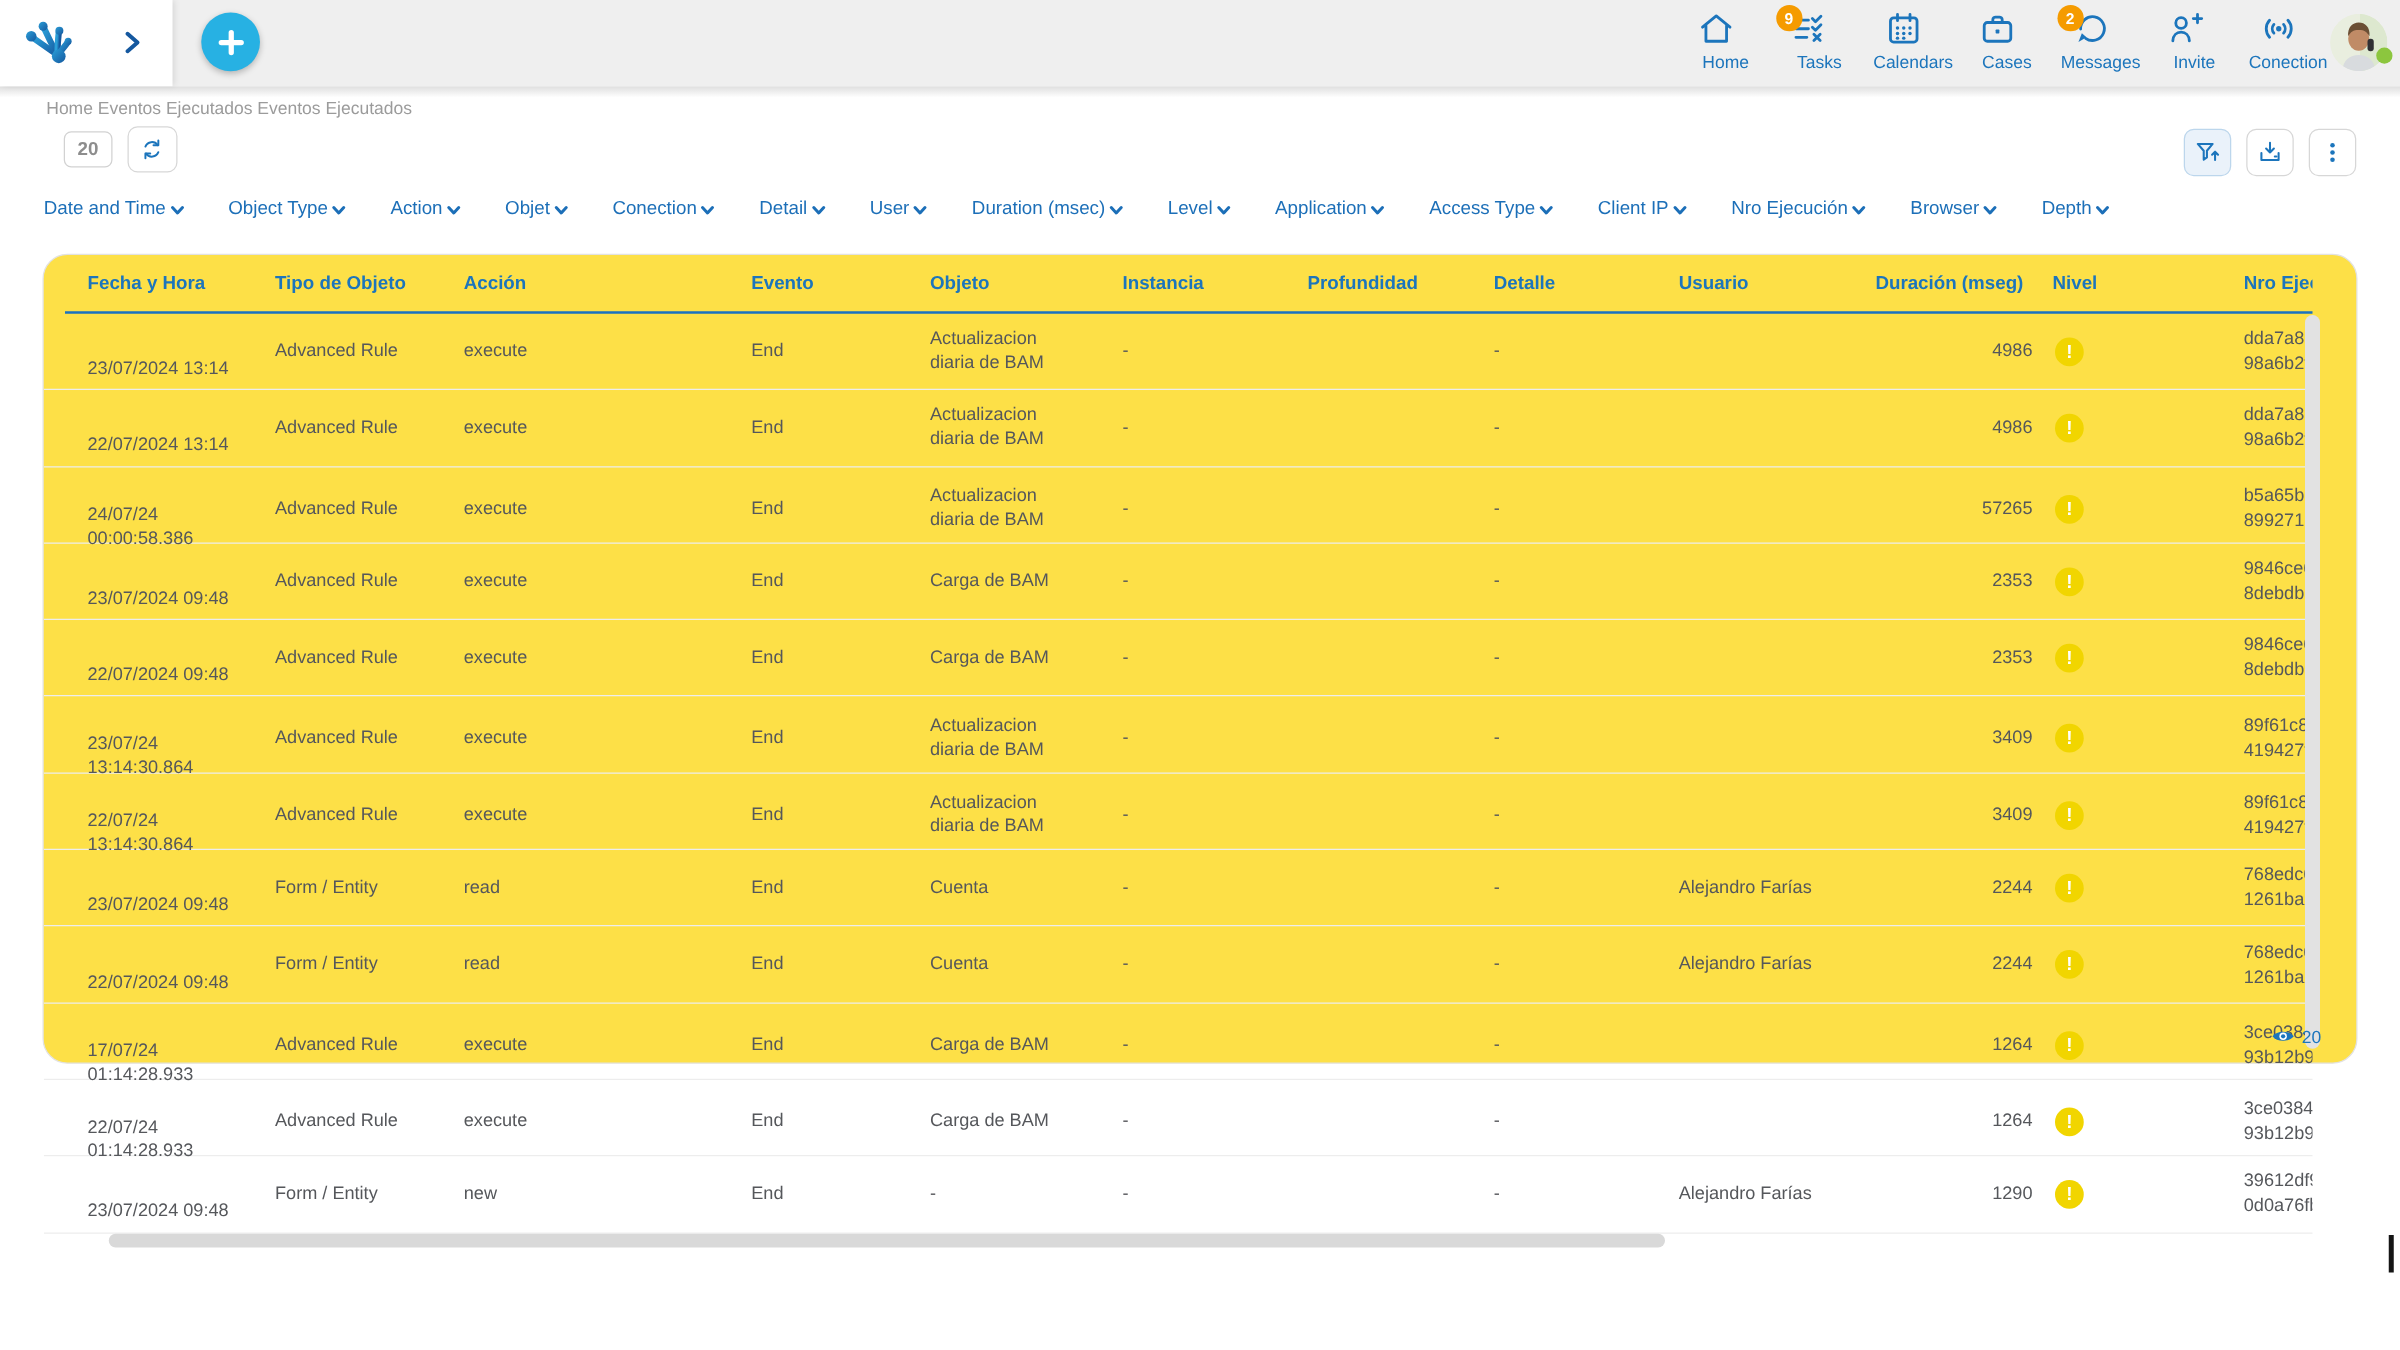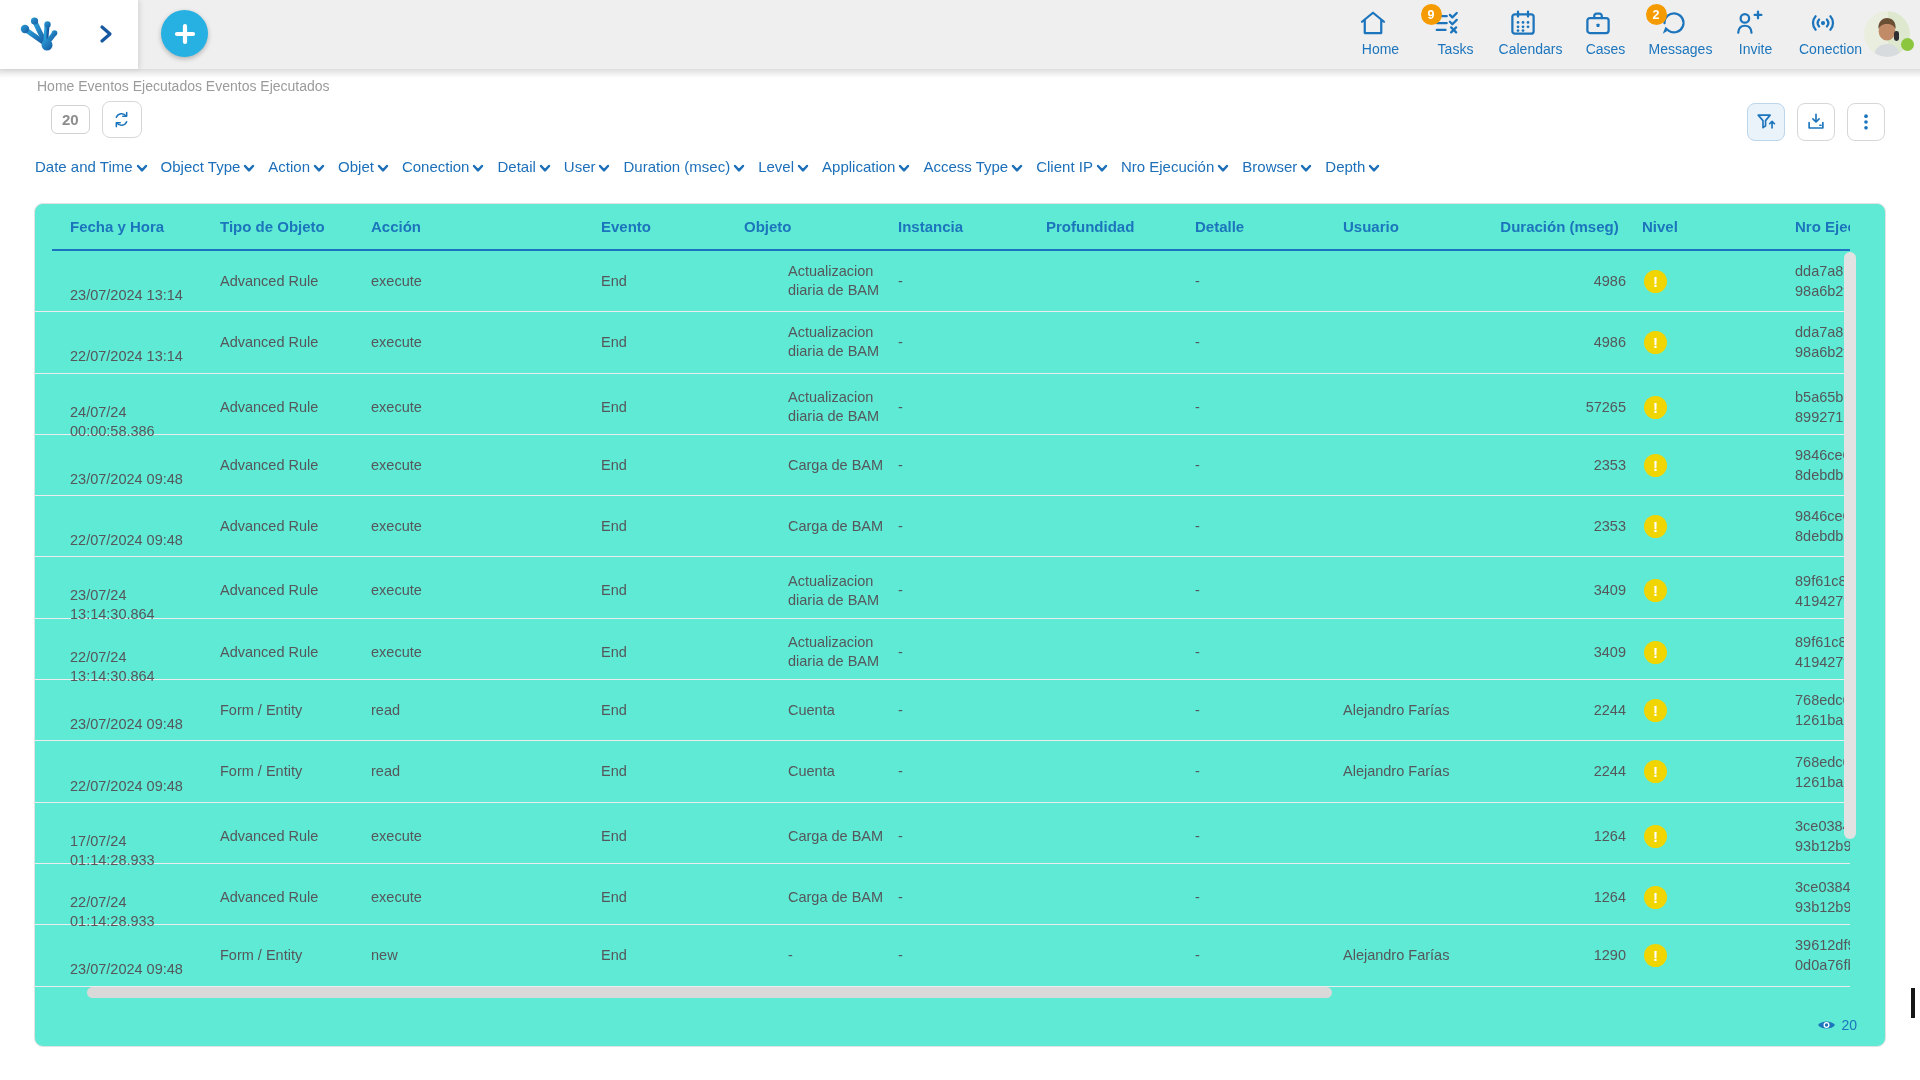--- a/index.html
+++ b/index.html
@@ -39,42 +39,42 @@
   .count-badge { margin-left:16px; border:1px solid #d2d2d2; border-radius:6px; background:#fff;
     color:#8d8d8d; font-size:15px; font-weight:bold; padding:5px 10px; }
   .icon-btn { border:1px solid #d7d7d7; border-radius:8px; background:#fff; cursor:pointer;
     display:flex; align-items:center; justify-content:center; }
   .refresh-btn { margin-left:12px; width:40px; height:37px; }
   .title-actions { position:absolute; right:35px; top:103px; display:flex; gap:12px; }
   .title-actions .icon-btn { width:38px; height:38px; }
   .icon-btn.active { background:#eaf2fa; border-color:#bcd6ec; }
 
   
-  .filters { position:absolute; left:35px; top:158px; display:flex; gap:12px; white-space:nowrap; }
+  .filters { position:absolute; left:35px; top:158px; display:flex; gap:34px; white-space:nowrap; }
   .filter-chip { display:flex; align-items:center; gap:2px; color:#1c6fb8; font-size:15px; cursor:pointer; }
   .filter-chip svg { width:14px; height:14px; margin-top:2px; }
 
   
-  .card { position:absolute; left:34px; top:203px; width:1852px; height:844px; background:#5eead4;
-    border:1px solid #e2e2e2; border-radius:9px; }
+  .card { position:absolute; left:34px; top:203px; width:1852px; height:648px; background:#fde047;
+    border:1px solid #e2e2e2; border-radius:20px; }
   .viewport { position:absolute; left:0; top:0; width:1815px; height:784px; overflow:hidden;
     border-radius:9px 0 0 0; }
   .tbl { width:2040px; }
   .grid { display:grid;
     grid-template-columns:150px 151px 230px 143px 154px 148px 149px 148px 150px 133px 169px 250px; }
   .thead { margin-left:17px; padding-left:18px; width:2006px; height:47px; align-items:center;
     border-bottom:2px solid #1a72c0; }
   .th { font-size:15px; font-weight:bold; color:#1c75bc; cursor:pointer; }
   .th.h-dur { text-align:center; }
   .th.h-nivel { padding-left:16px; }
   .row { padding-left:35px; width:2040px; height:61.3px; align-items:center;
     border-bottom:1px solid #ededed; cursor:pointer; }
   .td { font-size:14.5px; color:#55575b; line-height:19px; }
   .td.c-fecha span { display:inline-block; max-width:140px;margin-top:29px; }
-  .td.c-objeto span { display:inline-block; max-width:120px;margin-left:44px; }
+  .td.c-objeto span { display:inline-block; max-width:120px; }
   .td.c-dur { text-align:right; }
   .td.c-nivel { padding-left:18px; }
   .lvl-badge { display:inline-flex; width:23px; height:23px; border-radius:50%; background:#f1d500;
     color:#fff; font-weight:bold; font-size:15px; align-items:center; justify-content:center; }
   .td.c-nro div { white-space:nowrap; line-height:20px; }
 
   .vscroll { position:absolute; right:29px; top:48px; width:12px; height:587px;
     background:#e2e2e2; border-radius:6px; cursor:pointer; }
   .hscroll { position:absolute; left:52px; top:783px; width:1245px; height:11px;
     background:#d9d9d9; border-radius:6px; cursor:pointer; }

